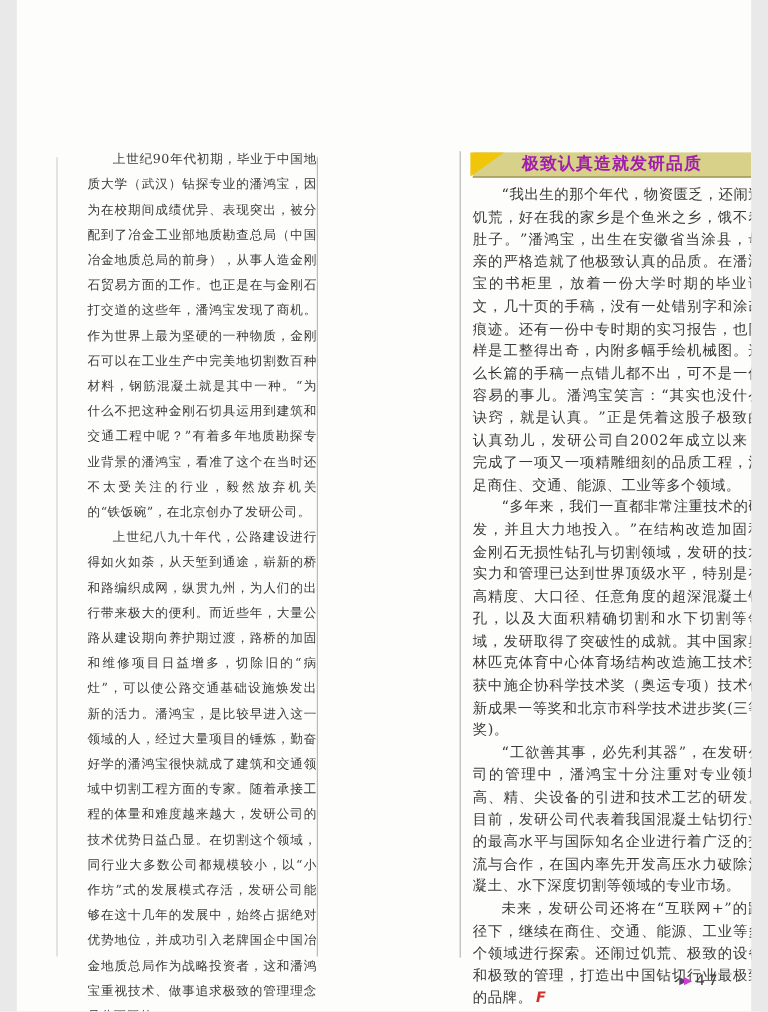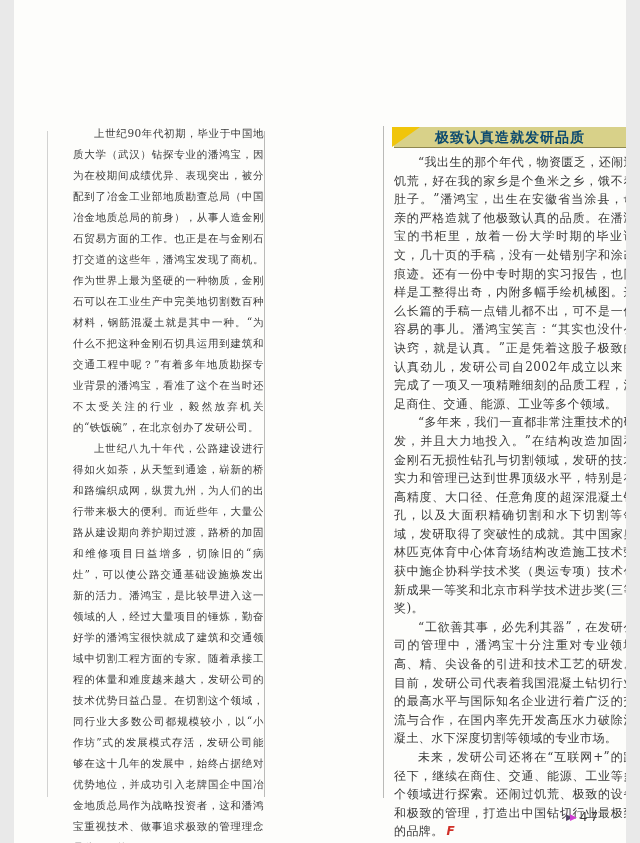--- a/index.html
+++ b/index.html
@@ -21,21 +21,21 @@
   .col p { margin:0; text-indent:2em; }
   .col-left  { left:59px;  top:123px; width:191px; font-size:10.5px; line-height:21px; }
   .col-right { left:380px; top:153px; width:242px; font-size:12px;  line-height:18.6px; }
 
   
   .heading-bar {
     position:absolute; left:380px; top:127px; width:232px; height:20px;
     background:#d8d189; border-bottom:1px solid #8f8850;
     text-align:center; line-height:20px;
     font-family:"DejaVu Sans", sans-serif; font-weight:700;
-    font-size:14px; color:#0c4a6e; letter-spacing:1px;
+    font-size:14px; color:#a21caf; letter-spacing:1px;
   }
   .heading-triangle {
     position:absolute; left:-2px; top:0; width:0; height:0;
     border-top:20px solid #f0c50a; border-right:28px solid transparent;
   }
   .heading-text { position:relative; z-index:2; }
 
   
   .end-mark {
     color:#d03028; font-family:"DejaVu Sans", sans-serif;

